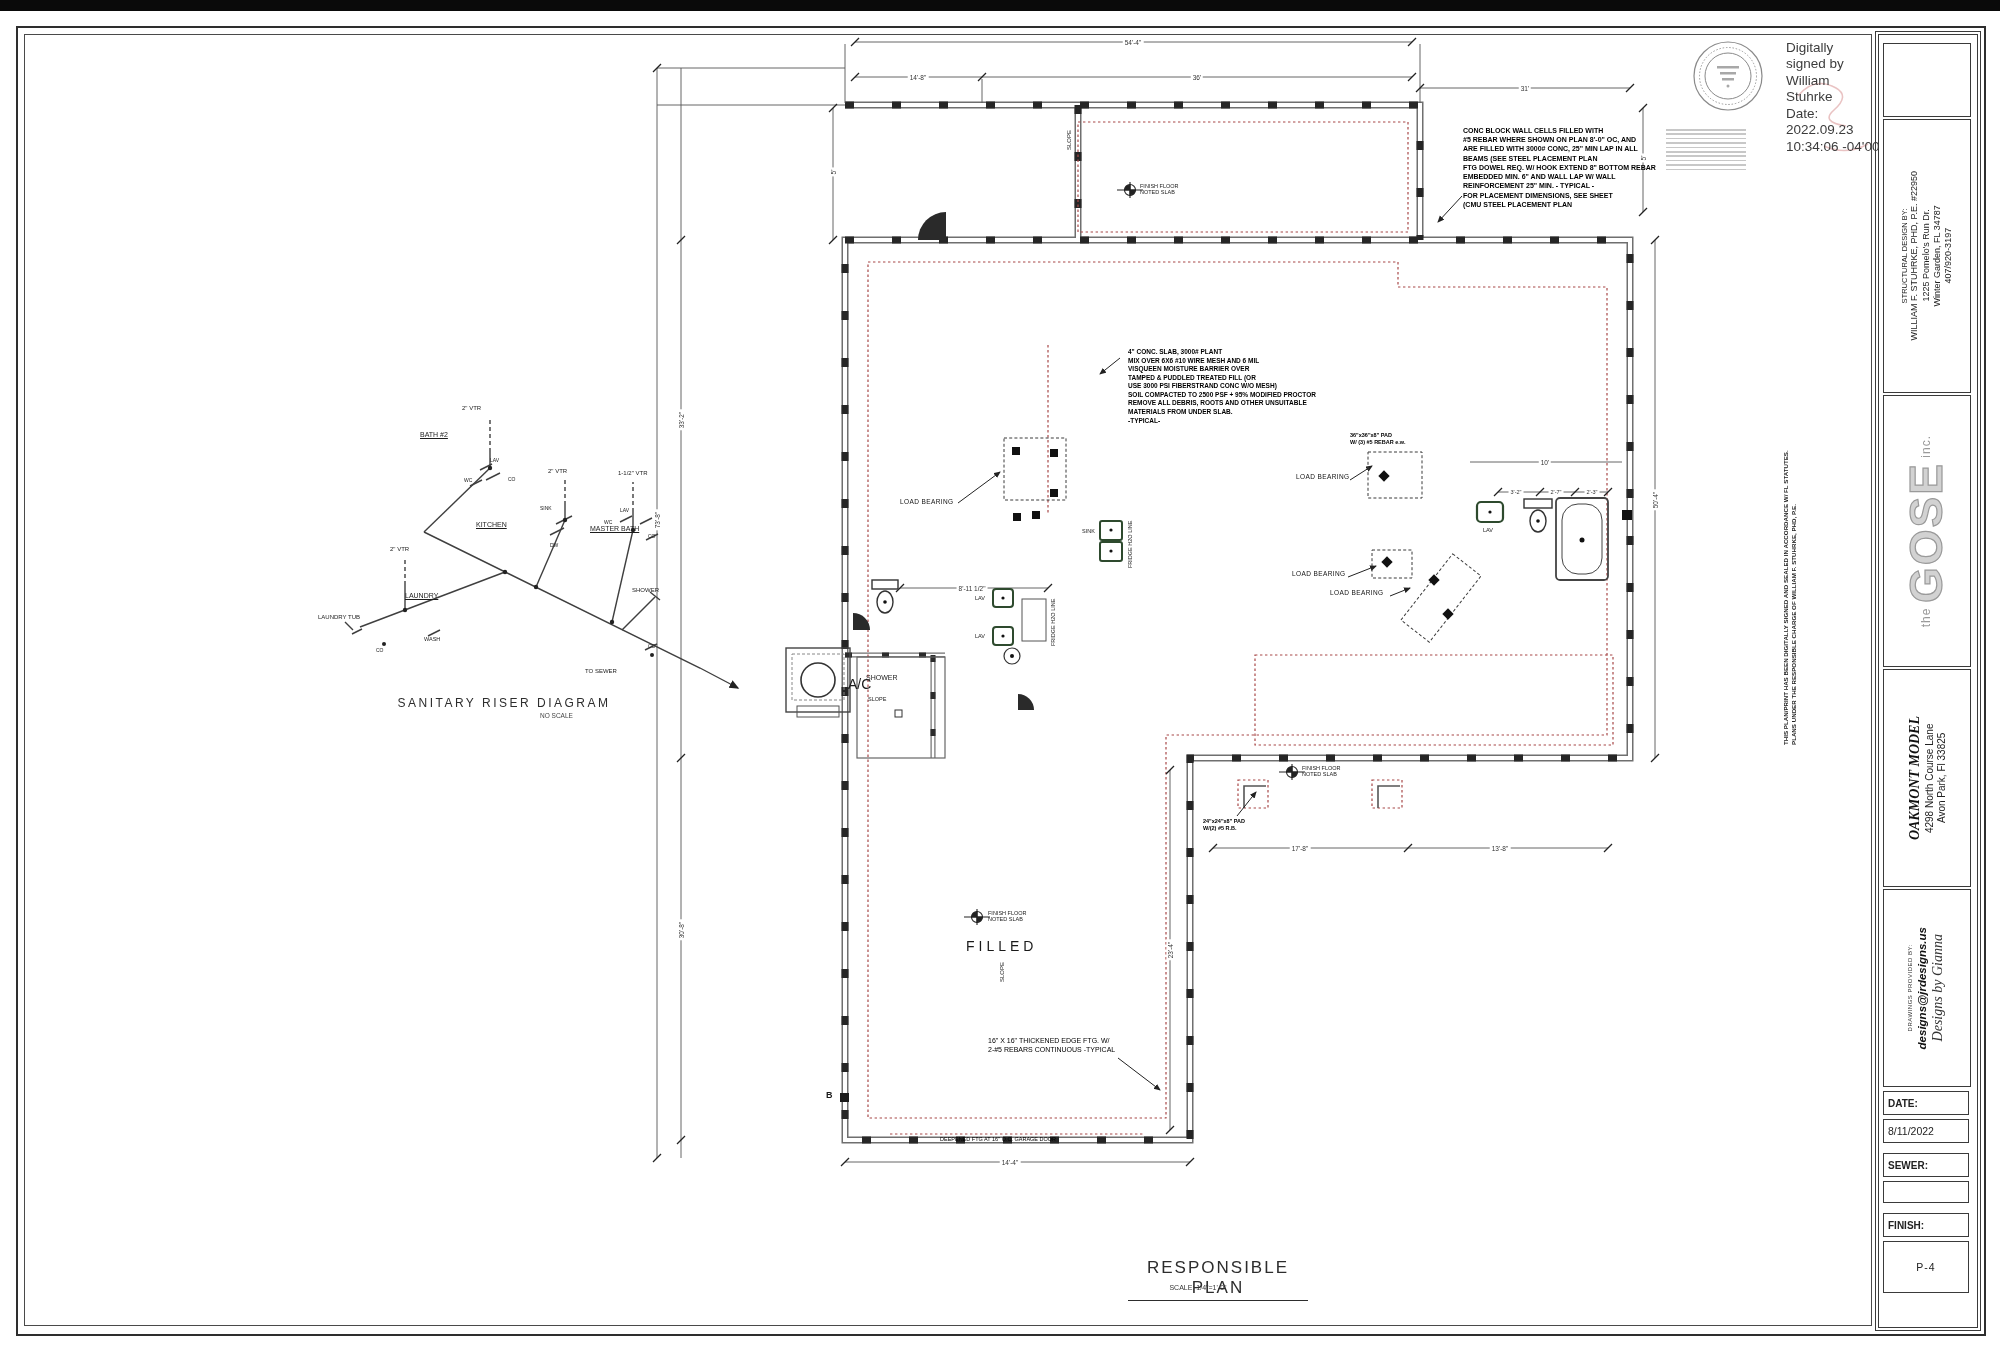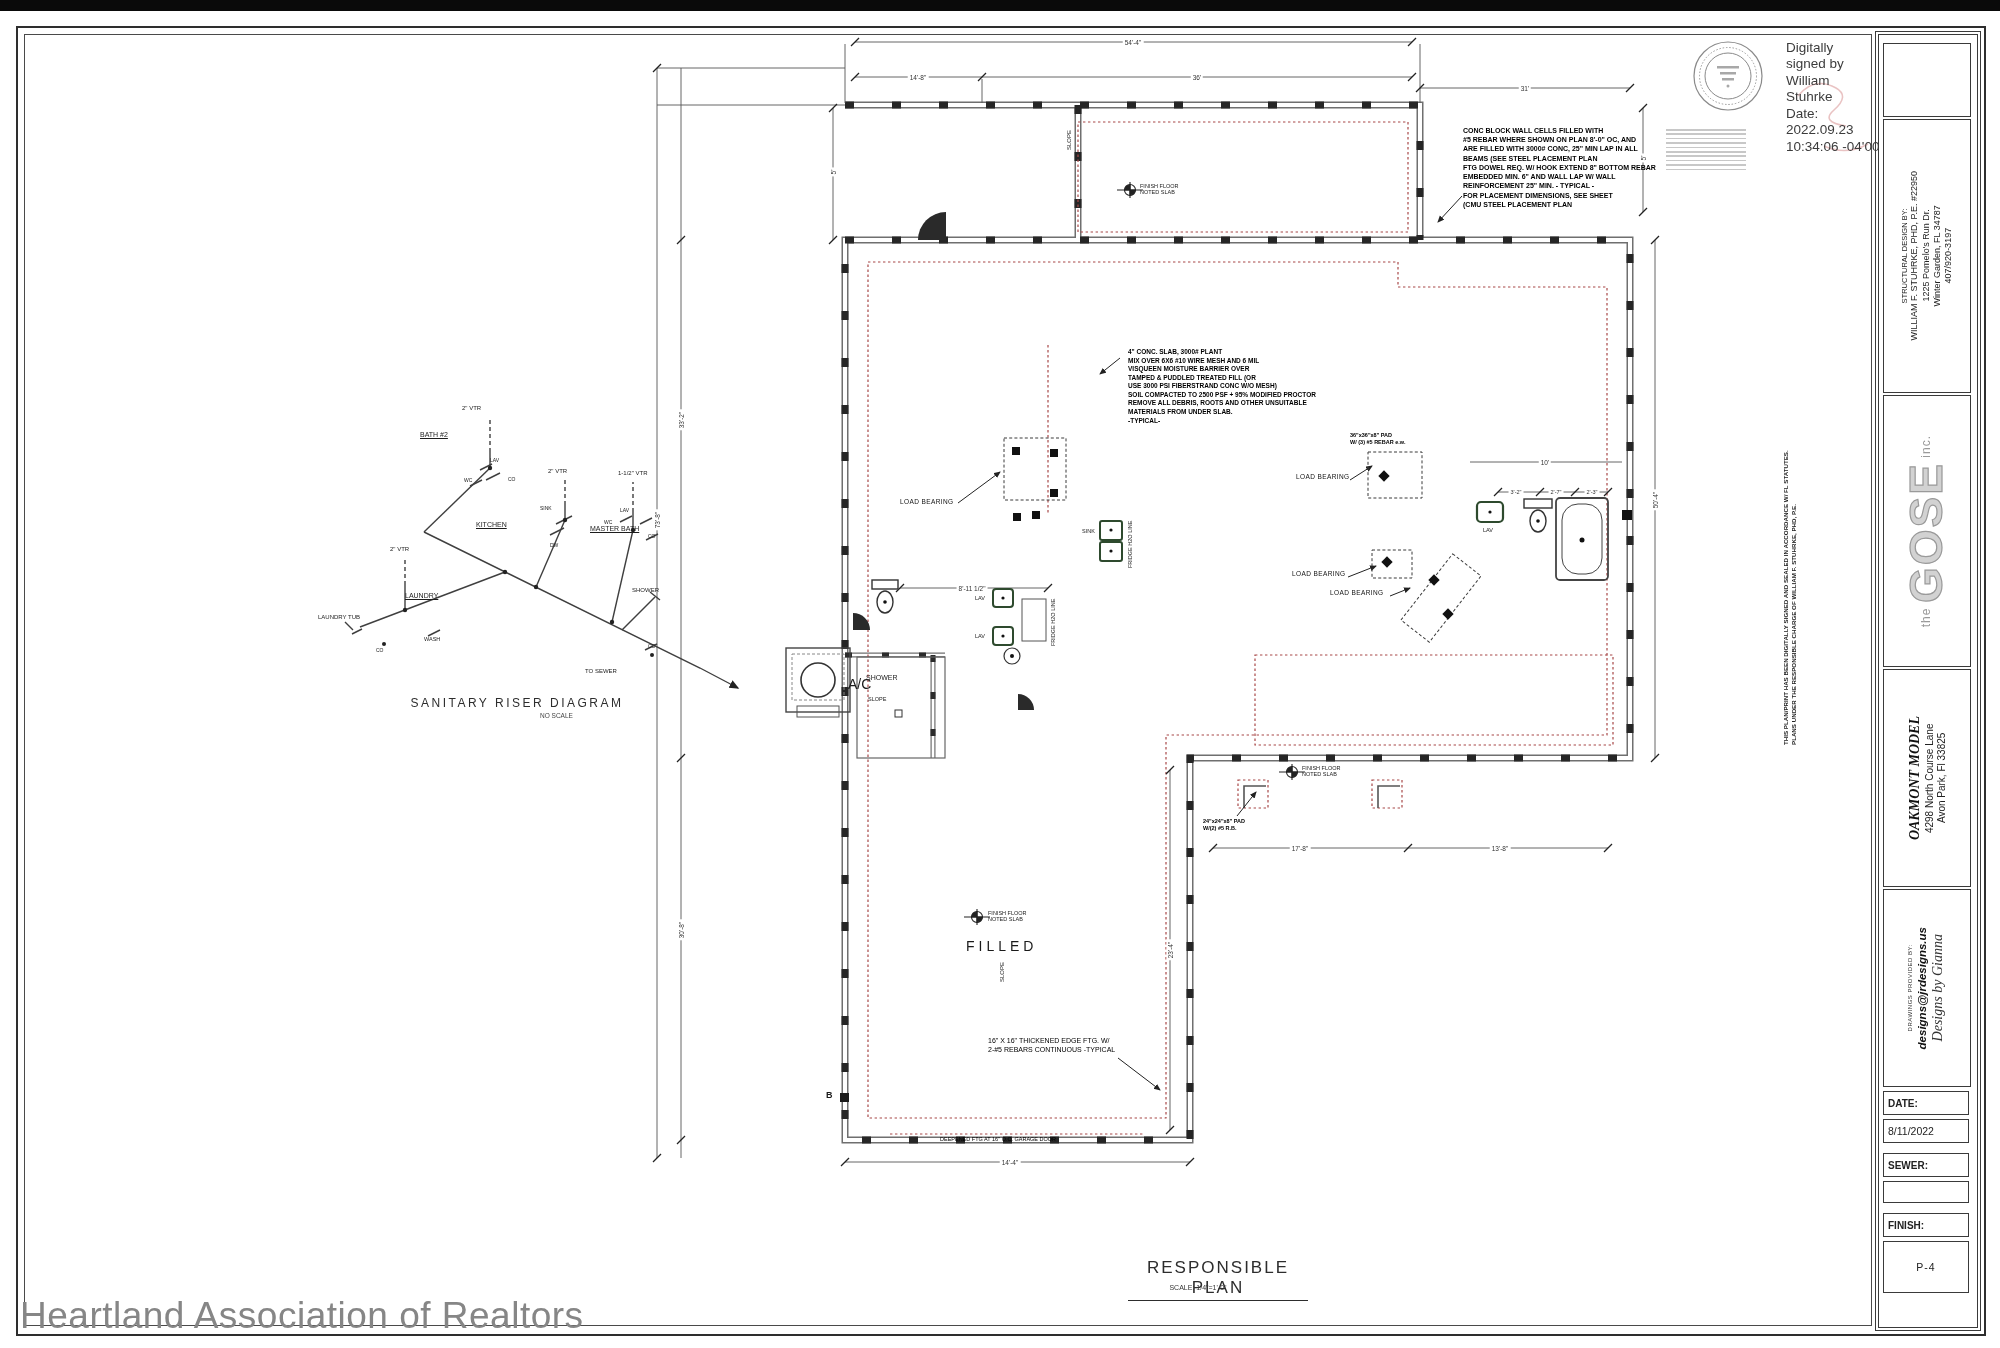--- a/index.html
+++ b/index.html
@@ -17,21 +17,21 @@
   .dimlab.r{transform:translate(-50%,-50%) rotate(-90deg);}
   .note{position:absolute;font-size:6.5px;font-weight:bold;line-height:1.32;color:#000;
         white-space:pre-line;letter-spacing:0;}
   .lb{position:absolute;font-size:6.5px;letter-spacing:.4px;color:#111;white-space:nowrap;}
   .fixlab{position:absolute;font-size:5.5px;color:#222;white-space:nowrap;}
   .vert{writing-mode:vertical-rl;transform:rotate(180deg);}
   .roomlab{position:absolute;font-size:14px;letter-spacing:4px;color:#1a1a1a;}
   .plan-title{position:absolute;left:1128px;top:1258px;width:180px;text-align:center;
     font-size:17px;letter-spacing:2px;color:#2d2d2d;border-bottom:1.4px solid #2d2d2d;padding-bottom:2px;}
   .plan-scale{position:absolute;left:1128px;top:1284px;width:140px;text-align:center;font-size:7px;color:#333;}
-  .riser-title{position:absolute;left:402px;top:696px;width:230px;text-align:center;
+  .riser-title{position:absolute;left:389px;top:696px;width:230px;text-align:center;
     font-size:12px;letter-spacing:2.5px;color:#2d2d2d;}
   .riser-scale{position:absolute;left:540px;top:712px;font-size:6.5px;color:#444;}
   .watermark{position:absolute;left:20px;top:1295px;font-size:37px;letter-spacing:.5px;color:#868686;}
   
   .sig{position:absolute;left:1786px;top:40px;width:110px;font-size:13.5px;line-height:1.22;
        color:#3c3c3c;white-space:pre-line;}
   .fineprint{position:absolute;left:1666px;top:129px;width:80px;height:44px;opacity:.75;
      background:repeating-linear-gradient(#b5b5b5 0 1.6px,transparent 1.6px 4.4px);}
   
   .strip{position:absolute;left:1878px;top:34px;width:98px;height:1292px;border:1px solid #3a3a3a;
@@ -436,15 +436,14 @@
   </div>
 
   <div class="tb-row" style="top:1056px;height:24px;">DATE:</div>
   <div class="tb-row val" style="top:1084px;height:24px;">8/11/2022</div>
   <div class="tb-row" style="top:1118px;height:24px;">SEWER:</div>
   <div class="tb-row val" style="top:1146px;height:22px;"></div>
   <div class="tb-row" style="top:1178px;height:24px;">FINISH:</div>
   <div class="tb-row val sheetnum" style="top:1206px;height:52px;">P-4</div>
 </div>
 
-<div class="watermark">Heartland Association of Realtors</div>
 
 </div>
 
 </body></html>

